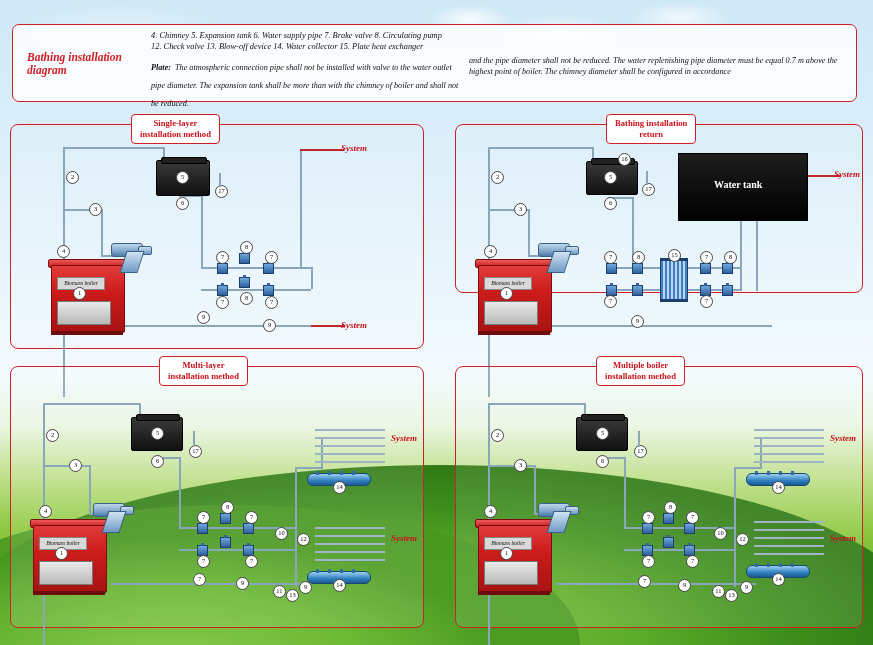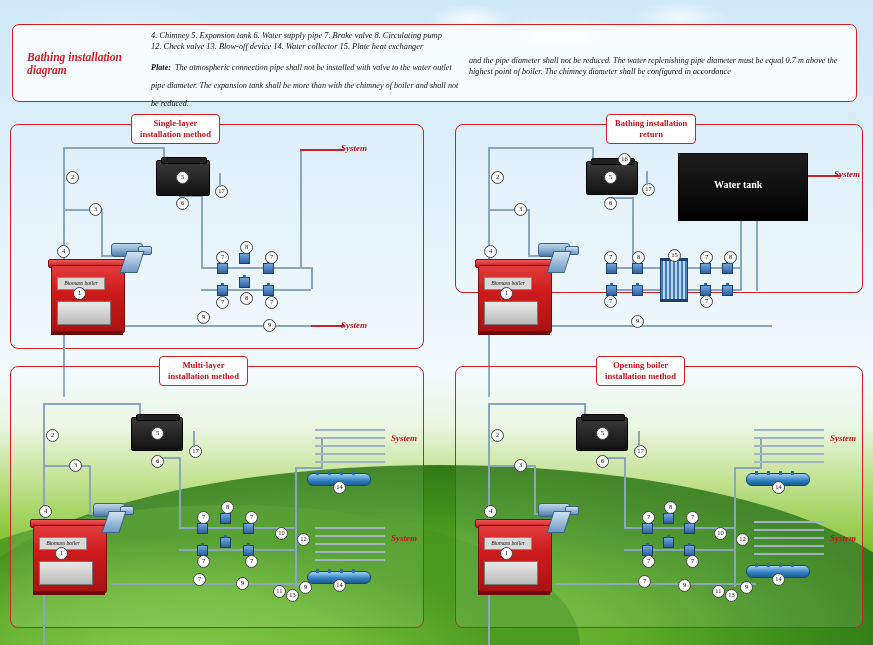--- a/index.html
+++ b/index.html
@@ -420,21 +420,21 @@
     <div class="rline" style="top:2px;width:70px;"></div>
     <div class="rline" style="top:10px;width:70px;"></div>
     <div class="rline" style="top:18px;width:70px;"></div>
     <div class="rline" style="top:26px;width:70px;"></div>
     <div class="rline" style="top:34px;width:70px;"></div>
   </div>
 </div>
 
 <div class="panel p4">
   <div class="panel-title" style="left:140px;top:-11px;">
-    <span>Opening boiler</span><br>
+    <span>Multiple boiler</span><br>
     <span>installation method</span>
   </div>
 
   <div class="pipe v" style="left:32px;top:36px;height:264px;"></div>
   <div class="pipe h" style="left:32px;top:36px;width:96px;"></div>
   <div class="pipe v" style="left:128px;top:36px;height:20px;"></div>
   <div class="pipe h" style="left:32px;top:98px;width:46px;"></div>
   <div class="pipe v" style="left:78px;top:98px;height:48px;"></div>
   <div class="pipe h" style="left:78px;top:146px;width:24px;"></div>
   <div class="pipe h" style="left:144px;top:90px;width:24px;"></div>

